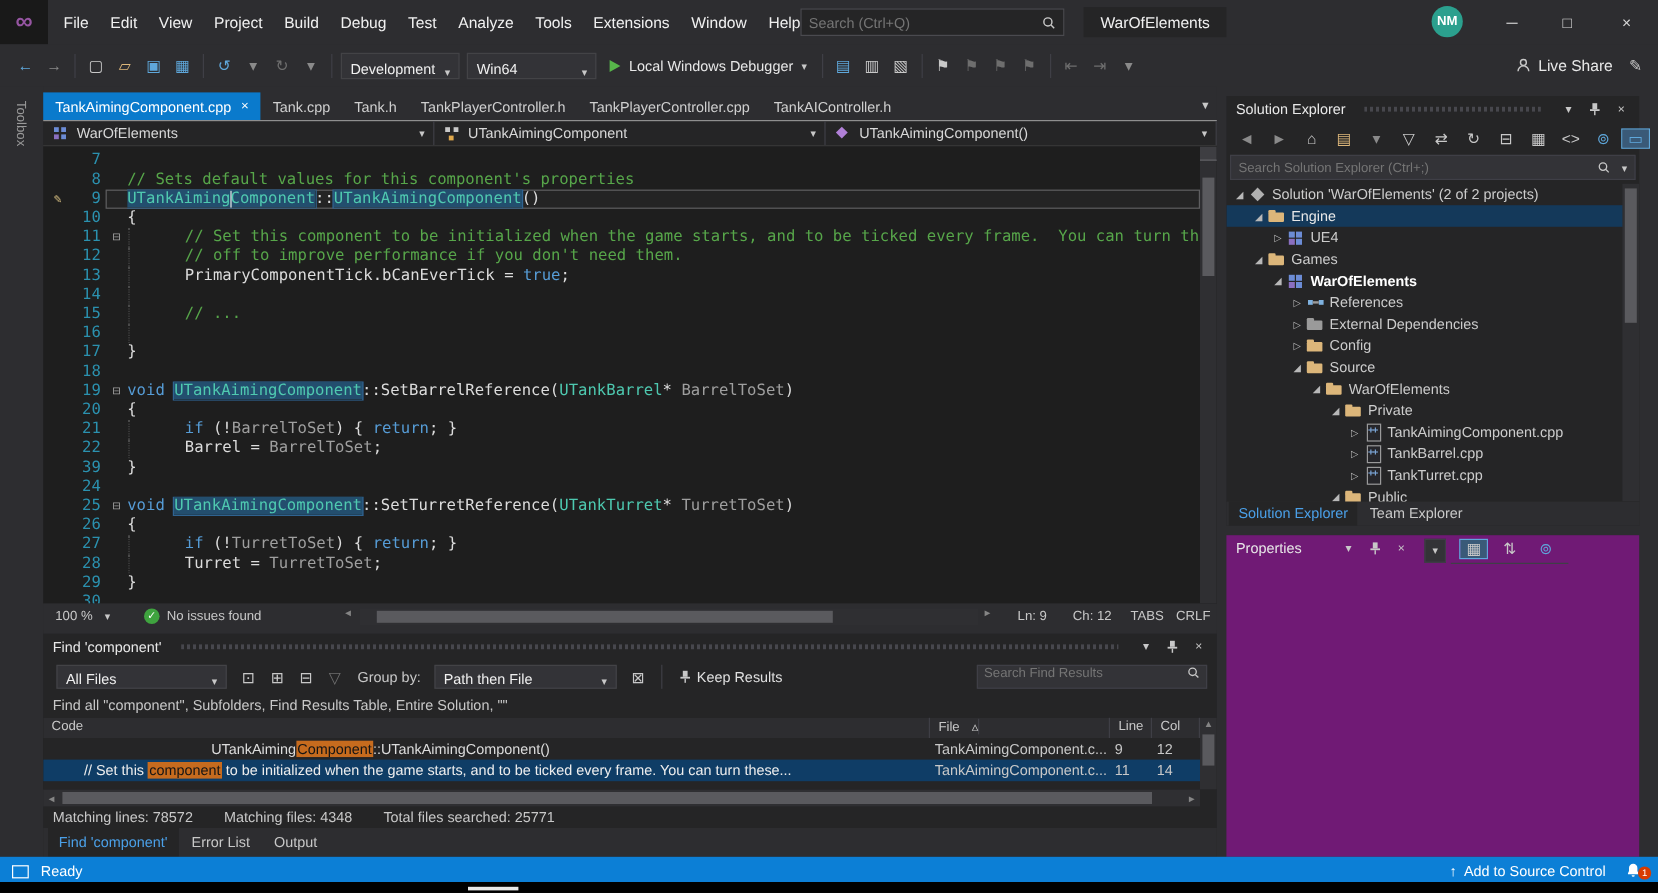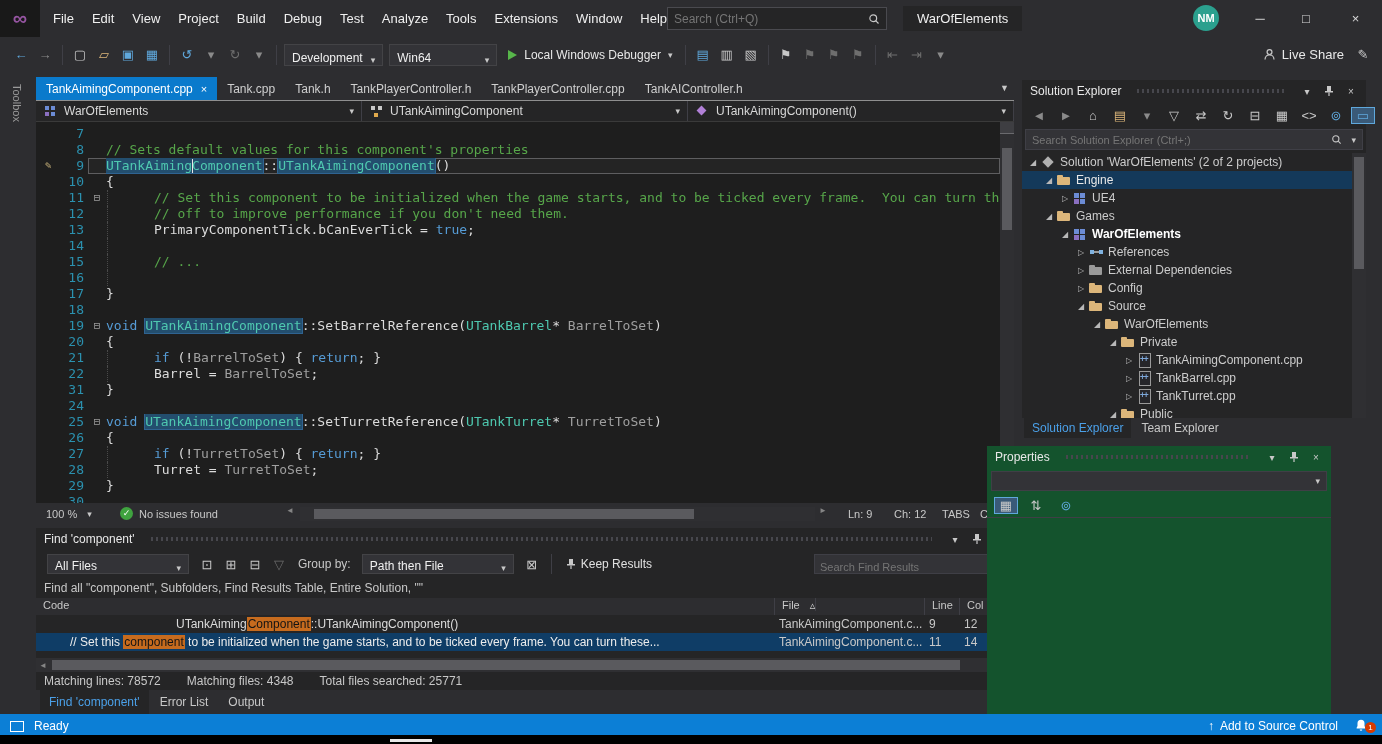--- a/index.html
+++ b/index.html
@@ -73,21 +73,21 @@
 .es-pos{position:absolute;top:5px}
 
 .find-panel{height:189px;background:#252526;border-top:3px solid #2d2d30;display:flex;flex-direction:column;font-size:12px}
 .panel-title{height:22px;display:flex;align-items:center;padding:0 8px;color:#e8e8e8;gap:8px}
 .grip{flex:1;height:4px;margin:0 8px;background-image:repeating-linear-gradient(90deg,#47474d 0 2px,transparent 2px 5px)}
 .hdr-ico{color:#c8c8c8;font-size:10px;width:14px;text-align:center}
 .fp-toolbar{height:28px;display:flex;align-items:center;padding:0 8px;gap:4px}
 .combo.small{height:20px}
 .fp-label{color:#c8c8c8;margin:0 4px}
 .keep{display:flex;align-items:center;gap:5px;color:#e0e0e0;padding:0 6px}
-.fp-search{margin-left:auto;width:192px;height:20px;background:#333337;border:1px solid #3f3f46;display:flex;align-items:flex-end;padding:0 5px;gap:5px}
+.fp-search{margin-left:auto;width:192px;height:20px;background:#333337;border:1px solid #3f3f46;display:flex;align-items:flex-start;padding:0 5px;gap:5px}
 .fp-search input{flex:1;background:transparent;border:0;outline:0;color:#9a9a9a;font:11px "Liberation Sans",sans-serif;min-width:0}
 .fp-info{height:20px;line-height:20px;padding:0 8px;color:#c8c8c8}
 .fp-grid{flex:1;position:relative;display:flex;flex-direction:column;background:#252526;overflow:hidden}
 .fp-header{height:17px;display:flex;background:#2d2d30;color:#c8c8c8;font-size:11px;margin-right:14px}
 .fp-header span{border-right:1px solid #3f3f46;padding:1px 0 0 7px}
 .col-code{flex:1;min-width:0;overflow:hidden;white-space:nowrap}
 .col-file{width:150px;flex:none;overflow:hidden;white-space:nowrap;padding-left:4px}
 .col-line{width:35px;flex:none;padding-left:4px}
 .col-col{width:40px;flex:none;padding-left:4px}
 .frow{height:18px;display:flex;align-items:center;color:#dcdcdc;margin-right:14px}
@@ -123,21 +123,21 @@
 .tico.refs::before{content:"";position:absolute;left:2px;top:5px;width:4px;height:4px;background:#7fb2e0;box-shadow:9px 0 0 #7fb2e0}
 .tico.refs::after{content:"";position:absolute;left:6px;top:6px;width:5px;height:2px;background:#9a9a9a}
 .tico.cpp::before{content:"";position:absolute;left:3px;top:0;width:10px;height:13px;border:1px solid #9a9a9a;background:#26262a}
 .tico.cpp::after{content:"++";position:absolute;left:4px;top:1px;font:bold 8px "DejaVu Sans Mono",monospace;color:#7da7d9;letter-spacing:-1px}
 .se-vscroll{position:absolute;right:0;top:0;bottom:0;width:14px;background:#2f2f32}
 .se-vscroll .thumb{position:absolute;left:2px;right:2px;top:4px;height:112px;background:#5a5a5e}
 .se-tabs{height:20px;background:#2d2d30;display:flex;align-items:center;padding:0 2px;gap:2px}
 .se-tab{padding:0 8px;height:100%;display:flex;align-items:center;color:#c8c8c8}
 .se-tab.active{color:#4ba0e8;background:#252526}
 
-.props-panel{position:absolute;left:987px;top:446px;width:344px;height:268px;background:#14532d;display:flex;flex-direction:column;font-size:12px}
+.props-panel{position:absolute;left:1022px;top:446px;width:344px;height:268px;background:#701a75;display:flex;flex-direction:row;font-size:12px}
 .props-combo{height:20px;margin:3px 4px;background:#333337;border:1px solid #3f3f46;display:flex;align-items:center;justify-content:flex-end;padding:0 6px}
 .props-toolbar{height:24px;display:flex;gap:8px;align-items:center;padding:0 8px;border-bottom:1px solid #3f3f46}
 
 .statusbar{position:absolute;left:0;top:714px;width:100%;height:21px;background:#0c7fd6;color:#fff;font-size:12px;display:flex;align-items:center;padding:12px 10px;gap:10px}
 .sb-icon{width:14px;height:11px;border:1px solid #fff;flex:none}
 .sb-right{margin-left:auto;display:flex;align-items:center;gap:16px}
 .sb-source{display:flex;align-items:center;gap:6px}
 .bell{position:relative;width:18px;height:16px}
 .badge{position:absolute;right:-4px;top:4px;background:#d83b01;border-radius:50%;width:11px;height:11px;font-size:8px;line-height:11px;text-align:center;color:#fff}
 .bottom-strip{position:absolute;left:0;top:735px;width:100%;height:9px;background:#000}
@@ -287,21 +287,21 @@
           <div class="cl"><span class="cl-glyph"></span><span class="cl-num">13</span><span class="cl-body"><span class="cl-fold"></span><span class="cl-text" style="padding-left: 48px;"><span class="cl-guide"></span><span class="tk-n">PrimaryComponentTick.bCanEverTick = </span><span class="tk-k">true</span><span class="tk-n">;</span></span></span></div>
           <div class="cl"><span class="cl-glyph"></span><span class="cl-num">14</span><span class="cl-body"><span class="cl-fold"></span><span class="cl-text"><span class="cl-guide"></span></span></span></div>
           <div class="cl"><span class="cl-glyph"></span><span class="cl-num">15</span><span class="cl-body"><span class="cl-fold"></span><span class="cl-text" style="padding-left: 48px;"><span class="cl-guide"></span><span class="tk-c">// ...</span></span></span></div>
           <div class="cl"><span class="cl-glyph"></span><span class="cl-num">16</span><span class="cl-body"><span class="cl-fold"></span><span class="cl-text"><span class="cl-guide"></span></span></span></div>
           <div class="cl"><span class="cl-glyph"></span><span class="cl-num">17</span><span class="cl-body"><span class="cl-fold"></span><span class="cl-text"><span class="tk-n">}</span></span></span></div>
           <div class="cl"><span class="cl-glyph"></span><span class="cl-num">18</span><span class="cl-body"><span class="cl-fold"></span><span class="cl-text"></span></span></div>
           <div class="cl"><span class="cl-glyph"></span><span class="cl-num">19</span><span class="cl-body"><span class="cl-fold">⊟</span><span class="cl-text"><span class="tk-k">void</span><span class="tk-n"> </span><span class="tk-th">UTankAimingComponent</span><span class="tk-n">::SetBarrelReference(</span><span class="tk-t">UTankBarrel</span><span class="tk-n">* </span><span class="tk-p">BarrelToSet</span><span class="tk-n">)</span></span></span></div>
           <div class="cl"><span class="cl-glyph"></span><span class="cl-num">20</span><span class="cl-body"><span class="cl-fold"></span><span class="cl-text"><span class="tk-n">{</span></span></span></div>
           <div class="cl"><span class="cl-glyph"></span><span class="cl-num">21</span><span class="cl-body"><span class="cl-fold"></span><span class="cl-text" style="padding-left: 48px;"><span class="cl-guide"></span><span class="tk-k">if</span><span class="tk-n"> (!</span><span class="tk-p">BarrelToSet</span><span class="tk-n">) { </span><span class="tk-k">return</span><span class="tk-n">; }</span></span></span></div>
           <div class="cl"><span class="cl-glyph"></span><span class="cl-num">22</span><span class="cl-body"><span class="cl-fold"></span><span class="cl-text" style="padding-left: 48px;"><span class="cl-guide"></span><span class="tk-n">Barrel = </span><span class="tk-p">BarrelToSet</span><span class="tk-n">;</span></span></span></div>
-          <div class="cl"><span class="cl-glyph"></span><span class="cl-num">31</span><span class="cl-body"><span class="cl-fold"></span><span class="cl-text"><span class="tk-n">}</span></span></span></div>
+          <div class="cl"><span class="cl-glyph"></span><span class="cl-num">39</span><span class="cl-body"><span class="cl-fold"></span><span class="cl-text"><span class="tk-n">}</span></span></span></div>
           <div class="cl"><span class="cl-glyph"></span><span class="cl-num">24</span><span class="cl-body"><span class="cl-fold"></span><span class="cl-text"></span></span></div>
           <div class="cl"><span class="cl-glyph"></span><span class="cl-num">25</span><span class="cl-body"><span class="cl-fold">⊟</span><span class="cl-text"><span class="tk-k">void</span><span class="tk-n"> </span><span class="tk-th">UTankAimingComponent</span><span class="tk-n">::SetTurretReference(</span><span class="tk-t">UTankTurret</span><span class="tk-n">* </span><span class="tk-p">TurretToSet</span><span class="tk-n">)</span></span></span></div>
           <div class="cl"><span class="cl-glyph"></span><span class="cl-num">26</span><span class="cl-body"><span class="cl-fold"></span><span class="cl-text"><span class="tk-n">{</span></span></span></div>
           <div class="cl"><span class="cl-glyph"></span><span class="cl-num">27</span><span class="cl-body"><span class="cl-fold"></span><span class="cl-text" style="padding-left: 48px;"><span class="cl-guide"></span><span class="tk-k">if</span><span class="tk-n"> (!</span><span class="tk-p">TurretToSet</span><span class="tk-n">) { </span><span class="tk-k">return</span><span class="tk-n">; }</span></span></span></div>
           <div class="cl"><span class="cl-glyph"></span><span class="cl-num">28</span><span class="cl-body"><span class="cl-fold"></span><span class="cl-text" style="padding-left: 48px;"><span class="cl-guide"></span><span class="tk-n">Turret = </span><span class="tk-p">TurretToSet</span><span class="tk-n">;</span></span></span></div>
           <div class="cl"><span class="cl-glyph"></span><span class="cl-num">29</span><span class="cl-body"><span class="cl-fold"></span><span class="cl-text"><span class="tk-n">}</span></span></span></div>
           <div class="cl"><span class="cl-glyph"></span><span class="cl-num">30</span><span class="cl-body"><span class="cl-fold"></span><span class="cl-text"></span></span></div>
         </div>
       <div class="split-grip"></div>
       <div class="vscroll" style="top:12px">

